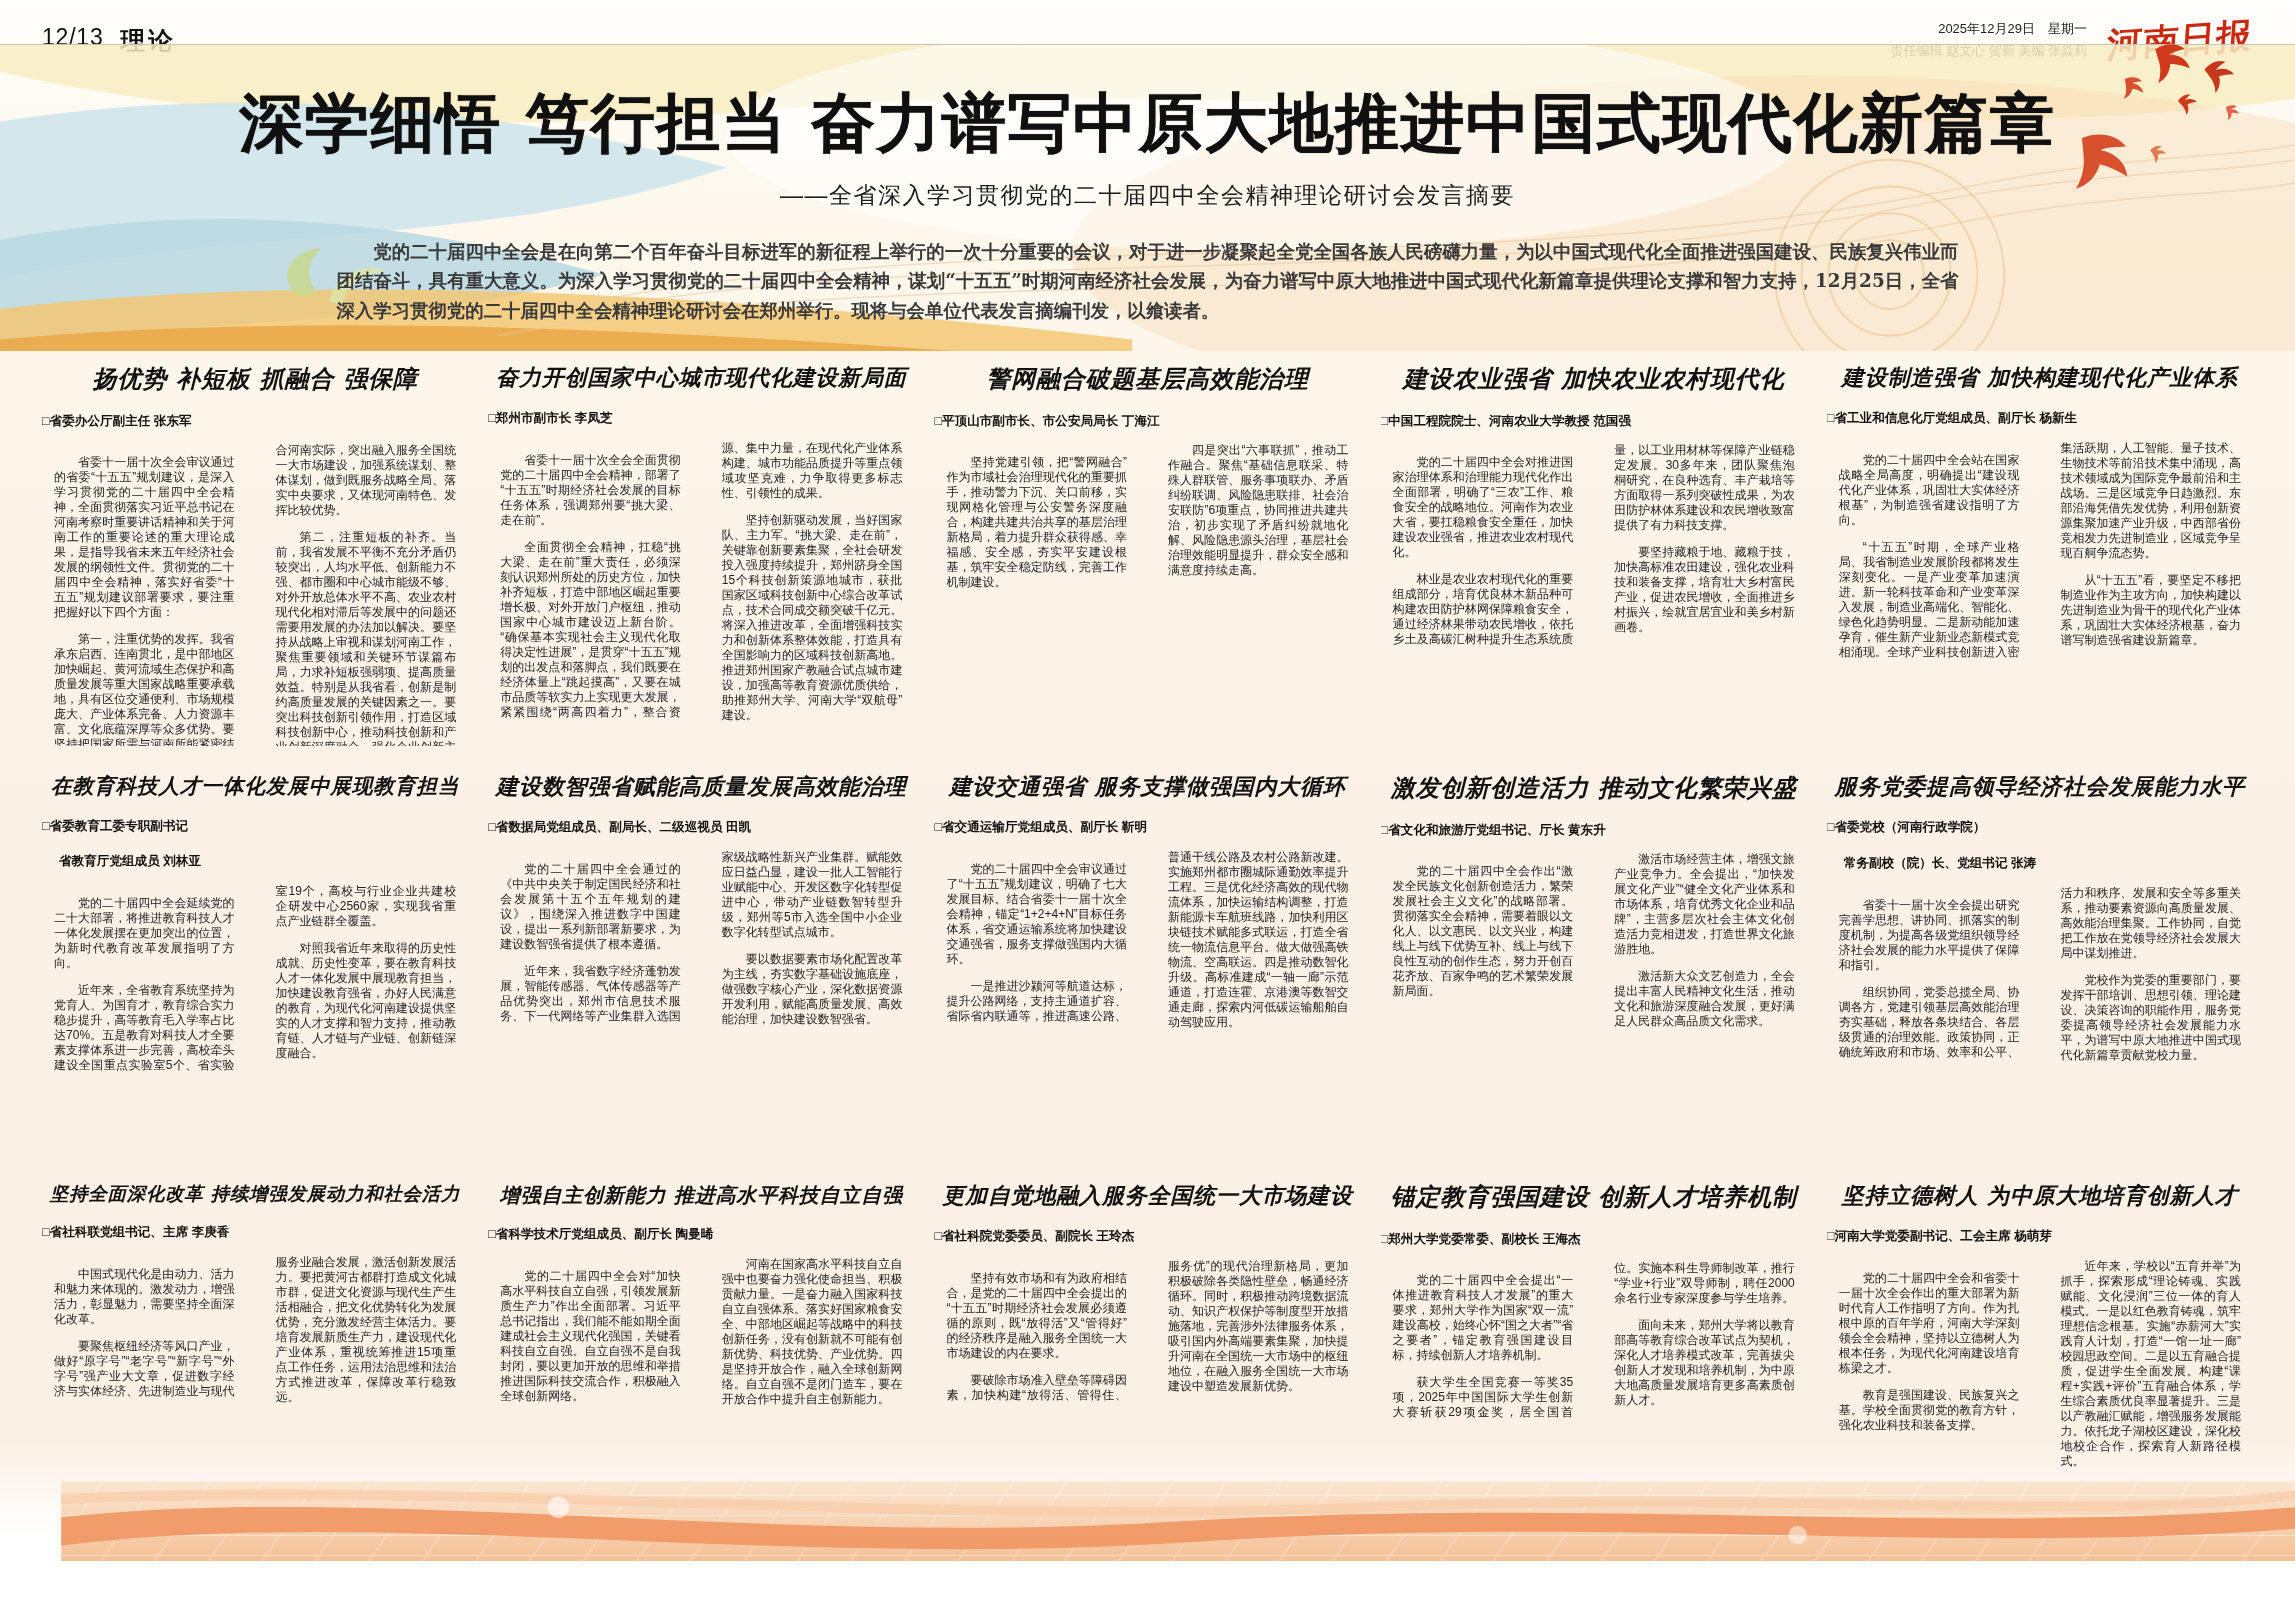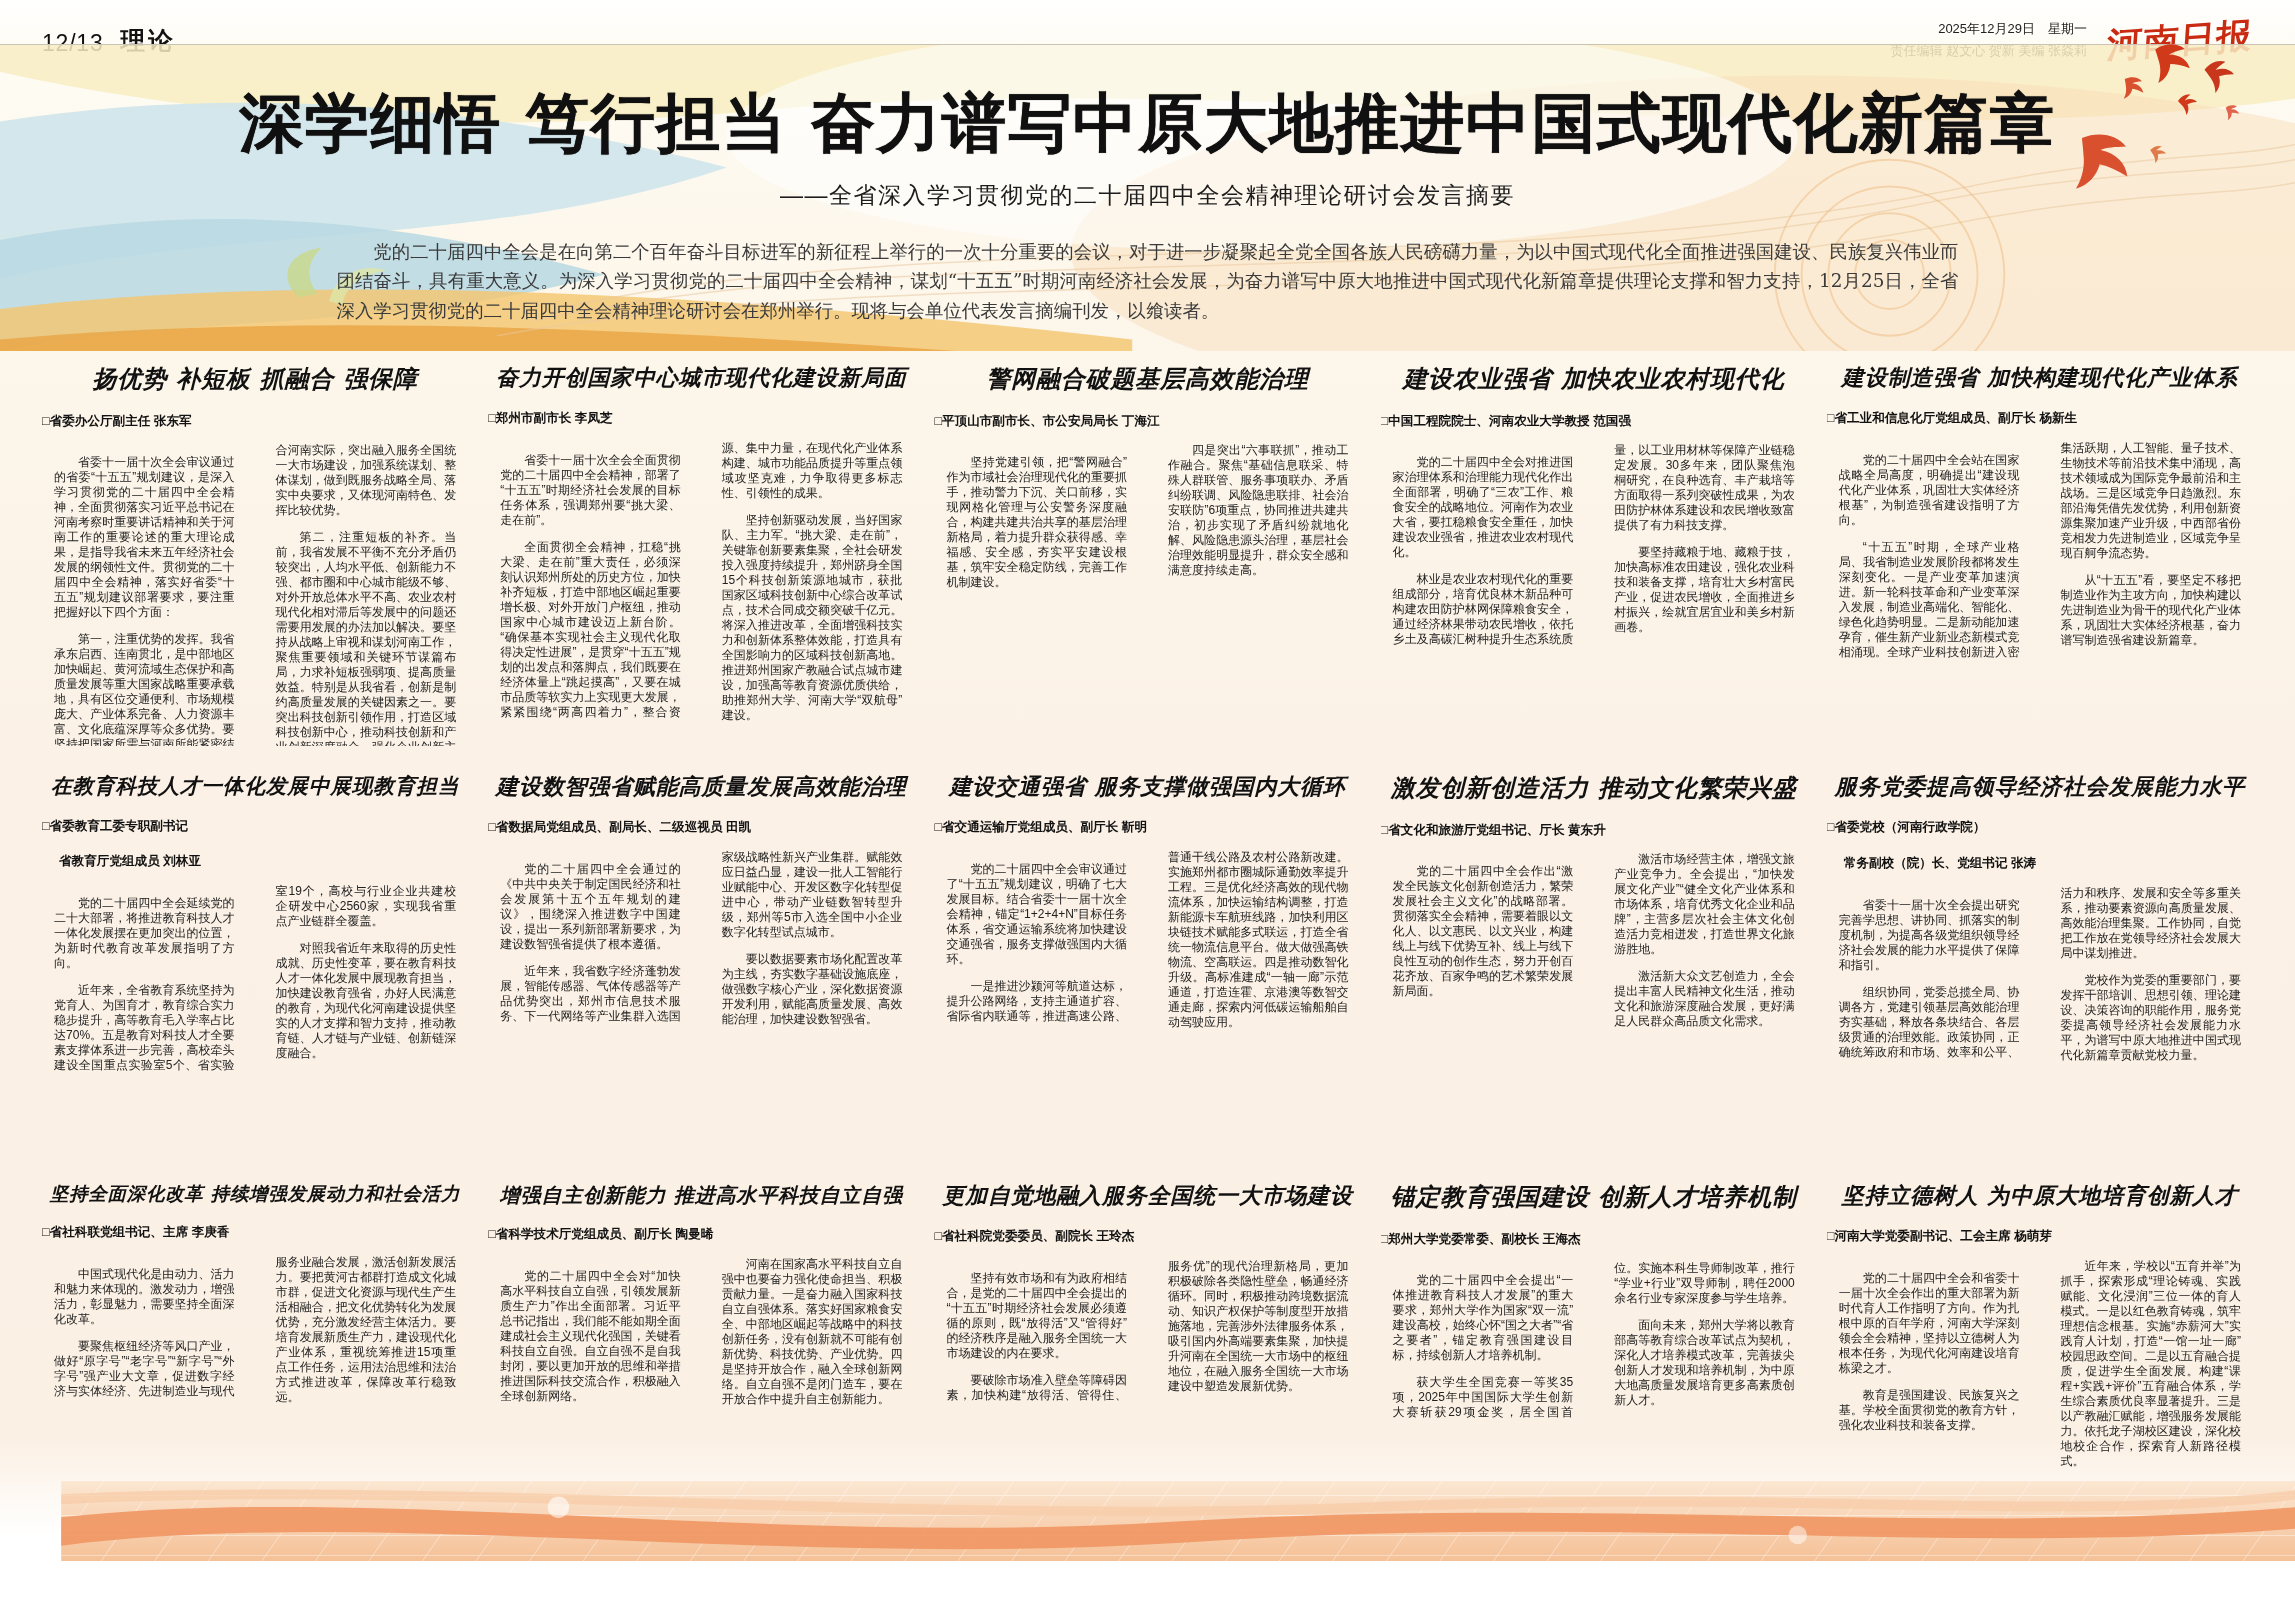--- a/index.html
+++ b/index.html
@@ -3,21 +3,21 @@
 <meta charset="utf-8">
 <style>
   html,body{margin:0;padding:0;background:#e8e8e8;}
   .page{
     position:relative;width:2295px;height:1601px;overflow:hidden;
     background:linear-gradient(180deg,#ffffff 0%,#fefcf4 3%,#fdf7ec 15%,#fbf1e6 50%,#fbf0e4 90%,#ffffff 96%,#ffffff 100%);
     font-family:"Liberation Sans",sans-serif;color:#1a1a1a;
   }
   
   .header{position:absolute;top:13.8px;left:42px;right:42px;height:66px;display:flex;justify-content:space-between;align-items:flex-start;}
-  .header-left{display:flex;align-items:flex-end;gap:17px;padding-top:10.7px;}
+  .header-left{display:flex;align-items:flex-start;gap:17px;padding-top:10.7px;}
   .page-no{font-size:23px;color:#111;letter-spacing:0.8px;}
   .section-name{font-size:24.5px;font-weight:bold;color:#111;letter-spacing:3.1px;}
   .header-right{display:flex;align-items:center;gap:20px;padding-top:3.1px;}
   .pub-lines{text-align:right;font-size:13px;line-height:1.7;color:#222;}
   .masthead{
     font-family:"DejaVu Serif",serif;font-weight:bold;font-size:35px;color:#c92a12;
     transform:rotate(-4deg) skewX(-8deg);letter-spacing:1.5px;white-space:nowrap;
   }
   
   .band{position:absolute;top:44px;left:0;width:2295px;height:306px;border-top:0.8px solid #c9c2b6;overflow:hidden;}
@@ -26,21 +26,21 @@
   
   .banner{position:absolute;top:44px;left:0;width:2295px;height:306px;z-index:4;text-align:center;}
   .main-headline{
     margin:44px 107px 0;font-size:64px;line-height:1.12;font-weight:900;color:#101010;
     letter-spacing:1.5px;font-family:"DejaVu Sans","Liberation Sans",sans-serif;
     text-shadow:0 0 0.8px #101010;
   }
   .sub-headline{margin-top:20px;font-size:23px;color:#1c1c1c;letter-spacing:1.5px;}
   .intro{
     width:1622px;margin:26px auto 0;text-align:justify;text-indent:2em;
-    font-family:"DejaVu Serif",serif;font-size:18.4px;line-height:1.6;color:#3a3a3a;
+    font-family:"DejaVu Serif",serif;font-size:18.4px;line-height:1.6;color:#3a3a3a;font-weight:bold;
   }
   
   .grid{
     position:absolute;top:360px;left:42px;width:2211px;z-index:4;
     display:grid;grid-template-columns:repeat(5,1fr);grid-auto-rows:386px;column-gap:20px;row-gap:23px;
   }
   .article{height:386px;overflow:hidden;}
   .a-title{
     margin:4.6px 0 18.4px;text-align:center;font-weight:900;color:#111;letter-spacing:0.8px;line-height:1.2;
     font-family:"DejaVu Sans","Liberation Sans",sans-serif;white-space:nowrap;font-style:italic;

